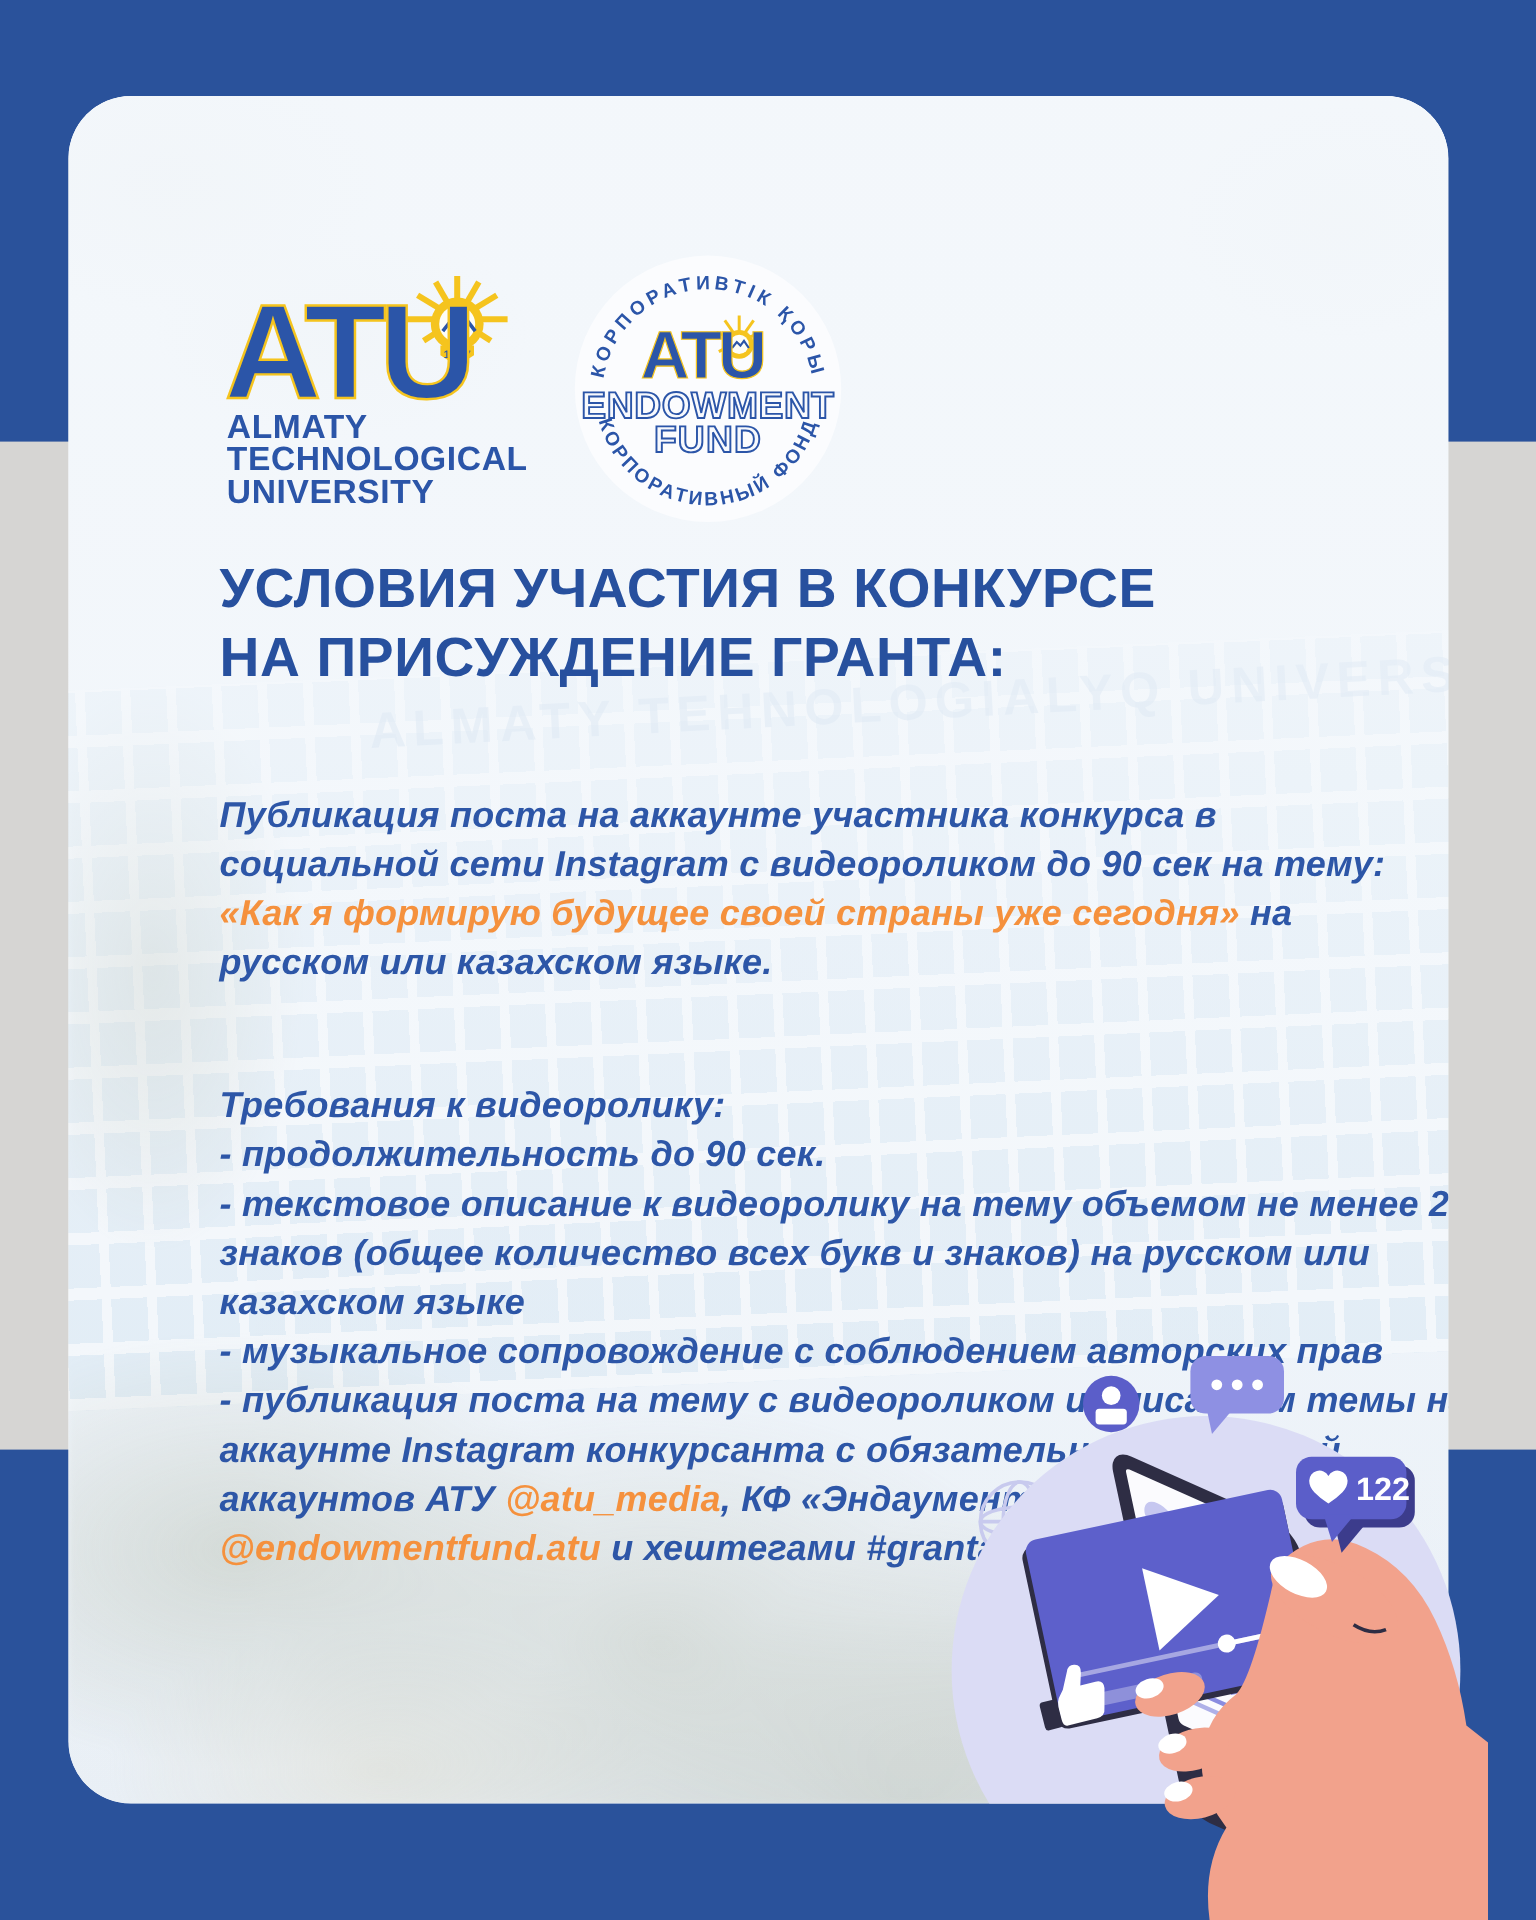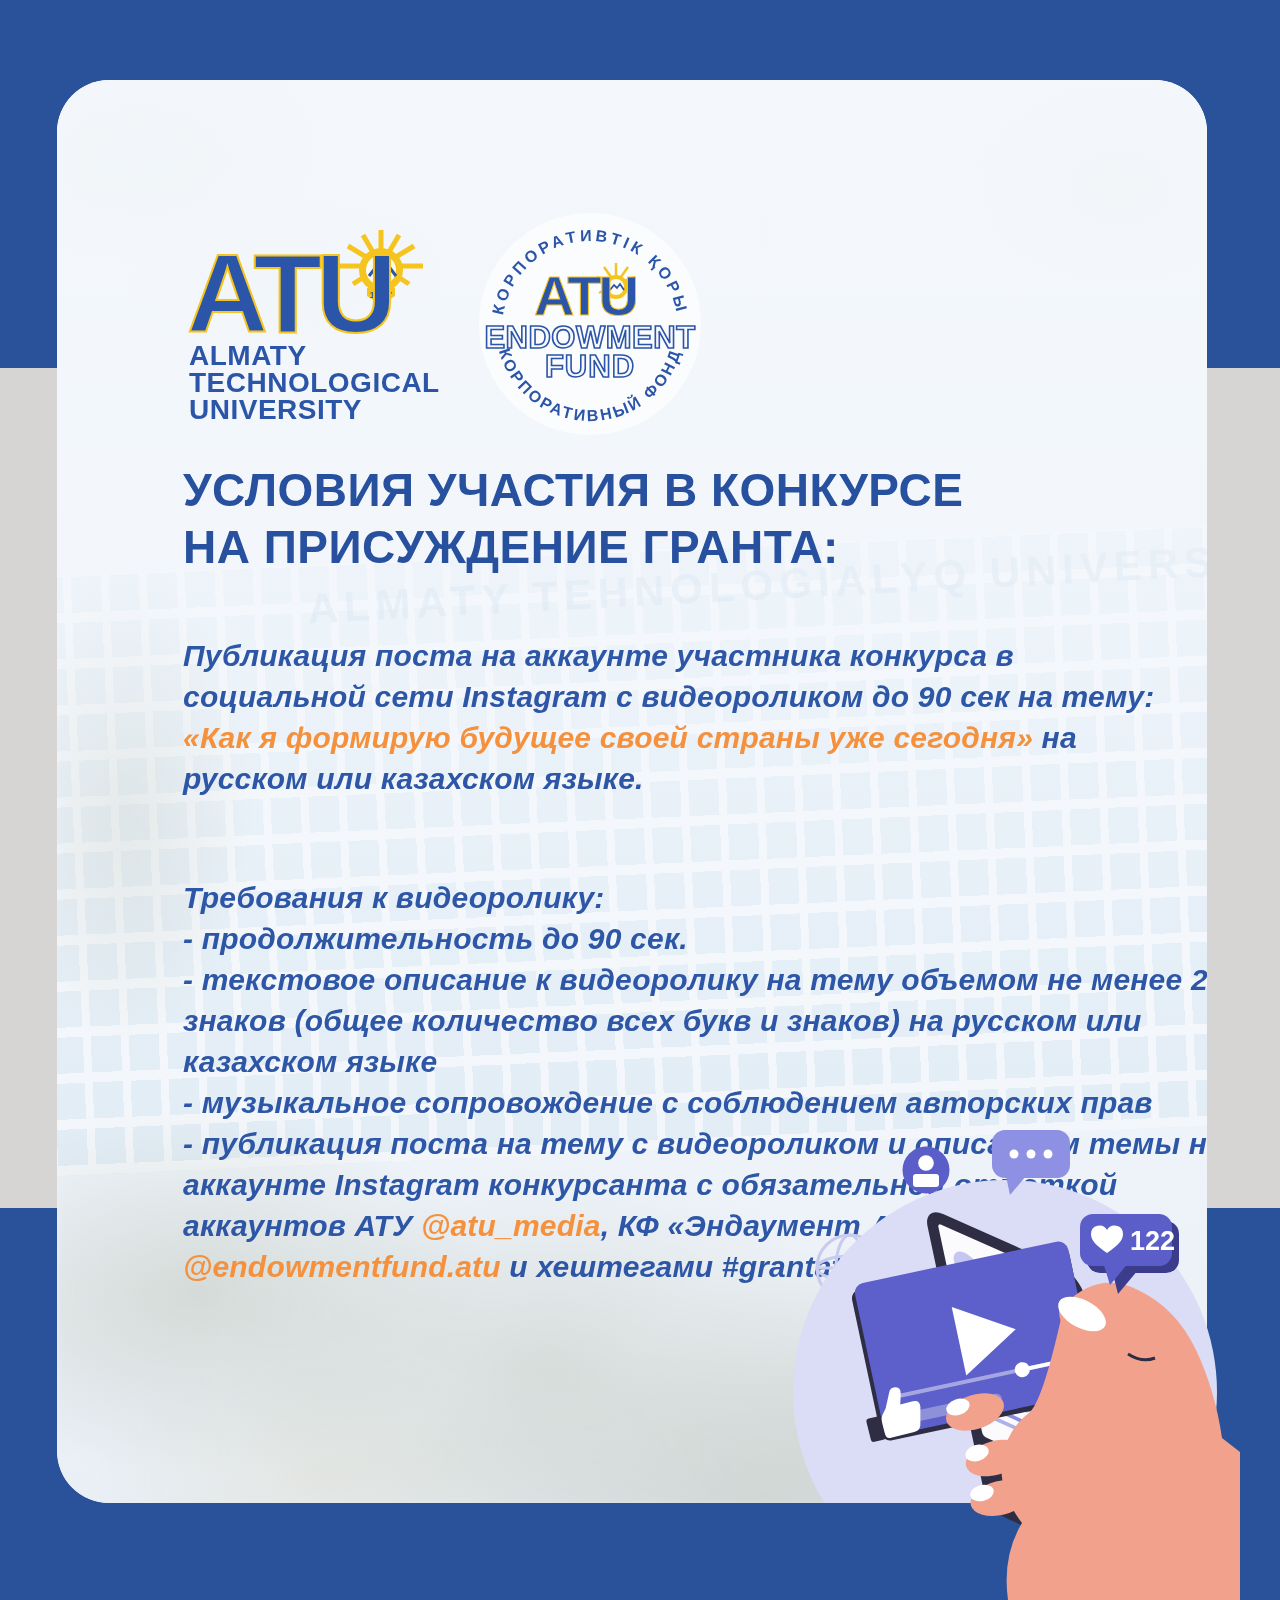--- a/index.html
+++ b/index.html
@@ -41,21 +41,21 @@
       radial-gradient(500px 220px at 60% 100%,rgba(132,141,120,.45),transparent 75%)}
   .wash{position:absolute;inset:0;background:linear-gradient(180deg,
       rgba(243,247,251,.96) 0%,rgba(243,247,251,.86) 26%,rgba(243,247,251,.62) 50%,
       rgba(243,247,251,.4) 72%,rgba(238,240,237,.18) 100%)}
   
   .content{position:absolute;inset:0}
   .atu-logo{position:absolute;left:128px;top:146px}
   .endow-logo{position:absolute;left:420px;top:131px}
   .heading{position:absolute;left:126px;top:382px;font-size:46px;line-height:57px;font-weight:bold;
     color:var(--heading_blue);letter-spacing:.5px;white-space:pre-line}
-  .bodytext{position:absolute;left:126px;top:514px;width:1082px;font-style:italic;font-weight:bold;
+  .bodytext{position:absolute;left:126px;top:538px;width:1082px;font-style:italic;font-weight:bold;
     font-size:30px;line-height:41px;color:var(--body_blue);letter-spacing:.2px;white-space:pre-line}
   .para2{margin-top:37px}
   .seg-orange{color:var(--accent_orange)}
   .illus{position:absolute;left:770px;top:1080px;width:470px;height:520px}
 </style>
 </head>
 <body>
 
 <div class="gray-band"></div>
 

